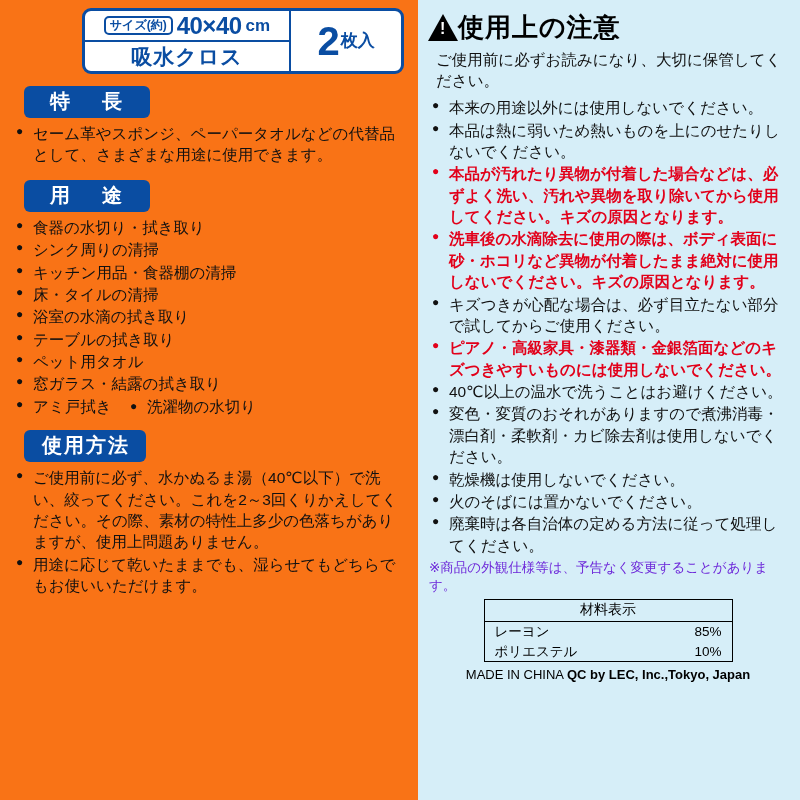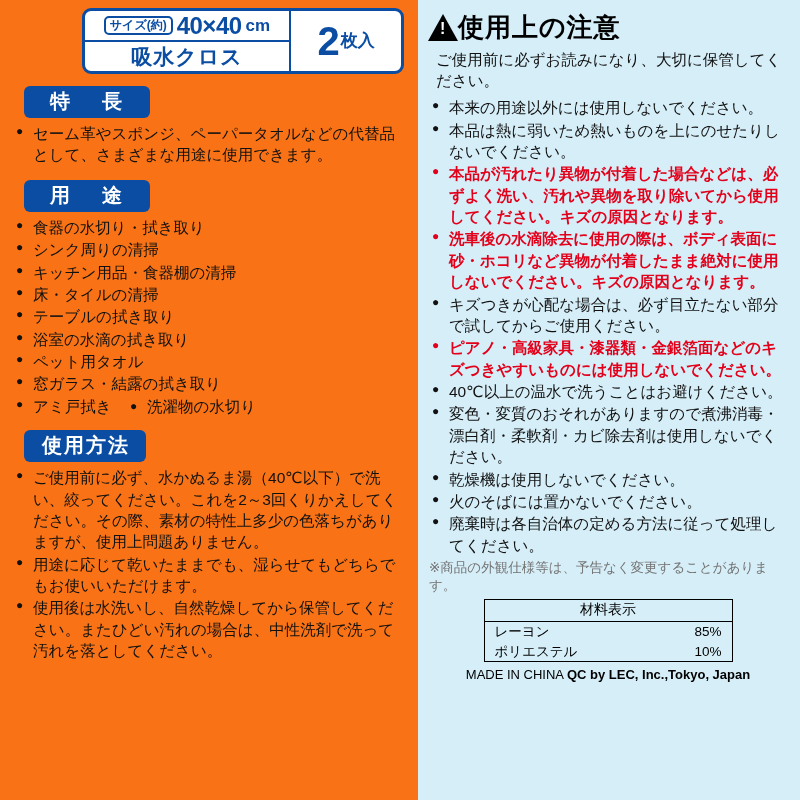--- a/index.html
+++ b/index.html
@@ -162,21 +162,21 @@
     color: #111;
     margin: 0 0 6px 10px;
   }
   .caution-list li { font-size: 14.6px; line-height: 1.36; margin-bottom: 1px; padding-left: 16px; }
   .caution-list li.red { color: #e2001a; font-weight: bold; }
   .caution-list li.red::before { color: #e2001a; }
   .note-small {
     font-size: 13.5px;
     line-height: 1.35;
     margin: 3px 0 4px 3px;
-    color: #737373;
+    color: #6d28d9;
   }
 
   
   .mat-table {
     border: 1.5px solid #000;
     background: #d6eef8;
     width: 249px;
     margin: 2px auto 0 auto;
     font-size: 13.5px;
   }
@@ -227,38 +227,37 @@
     <ul class="bullets">
       <li class="two">セーム革やスポンジ、ペーパータオルなどの代替品として、さまざまな用途に使用できます。</li>
     </ul>
 
     <div class="pill">用　途</div>
     <ul class="bullets use-list">
       <li>食器の水切り・拭き取り</li>
       <li>シンク周りの清掃</li>
       <li>キッチン用品・食器棚の清掃</li>
       <li>床・タイルの清掃</li>
+      <li>浴室の水滴の拭き取り</li>
       <li>テーブルの拭き取り</li>
-      <li>浴室の水滴の拭き取り</li>
       <li>ペット用タオル</li>
       <li>窓ガラス・結露の拭き取り</li>
       <li>
         <span>アミ戸拭き</span>
         <span style="margin-left:14px; position:relative; padding-left:17px;">
           <span style="position:absolute; left:0; top:0; font-size:12px;">●</span>
           <span>洗濯物の水切り</span>
         </span>
       </li>
     </ul>
 
     <div class="pill small-pad">使用方法</div>
     <ul class="bullets method-list">
       <li>ご使用前に必ず、水かぬるま湯（40℃以下）で洗い、絞ってください。これを2～3回くりかえしてください。その際、素材の特性上多少の色落ちがありますが、使用上問題ありません。</li>
       <li>用途に応じて乾いたままでも、湿らせてもどちらでもお使いいただけます。</li>
-      <li>使用後は水洗いし、自然乾燥してから保管してください。またひどい汚れの場合は、中性洗剤で洗って汚れを落としてください。</li>
     </ul>
   </div>
 
   <div class="col-right">
 
     <div class="caution-head">
       <span class="warn-tri"></span>
       <span class="caution-title">使用上の注意</span>
     </div>
     <div class="caution-sub">ご使用前に必ずお読みになり、大切に保管してください。</div>

